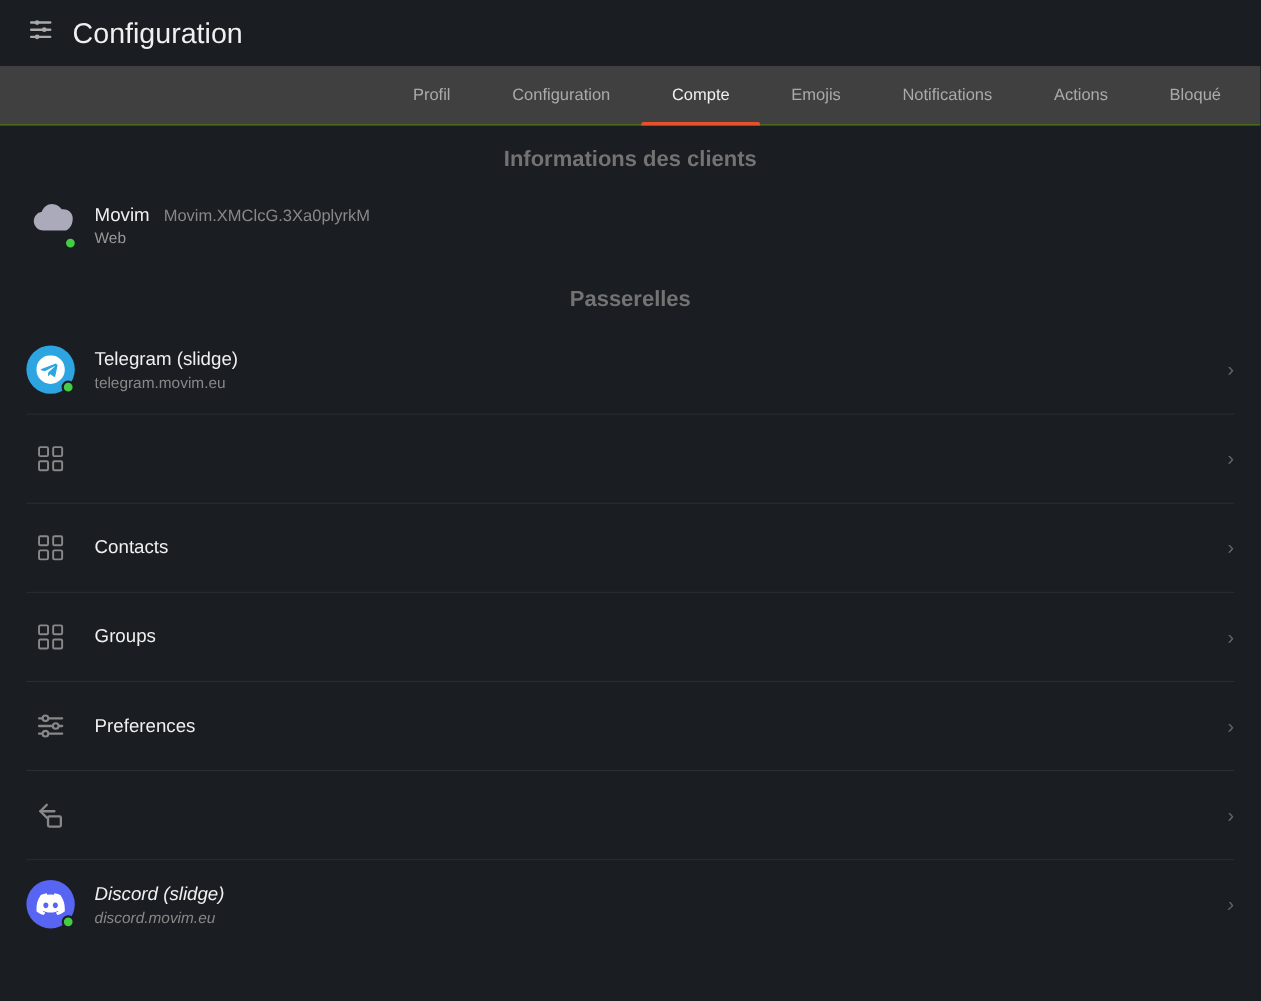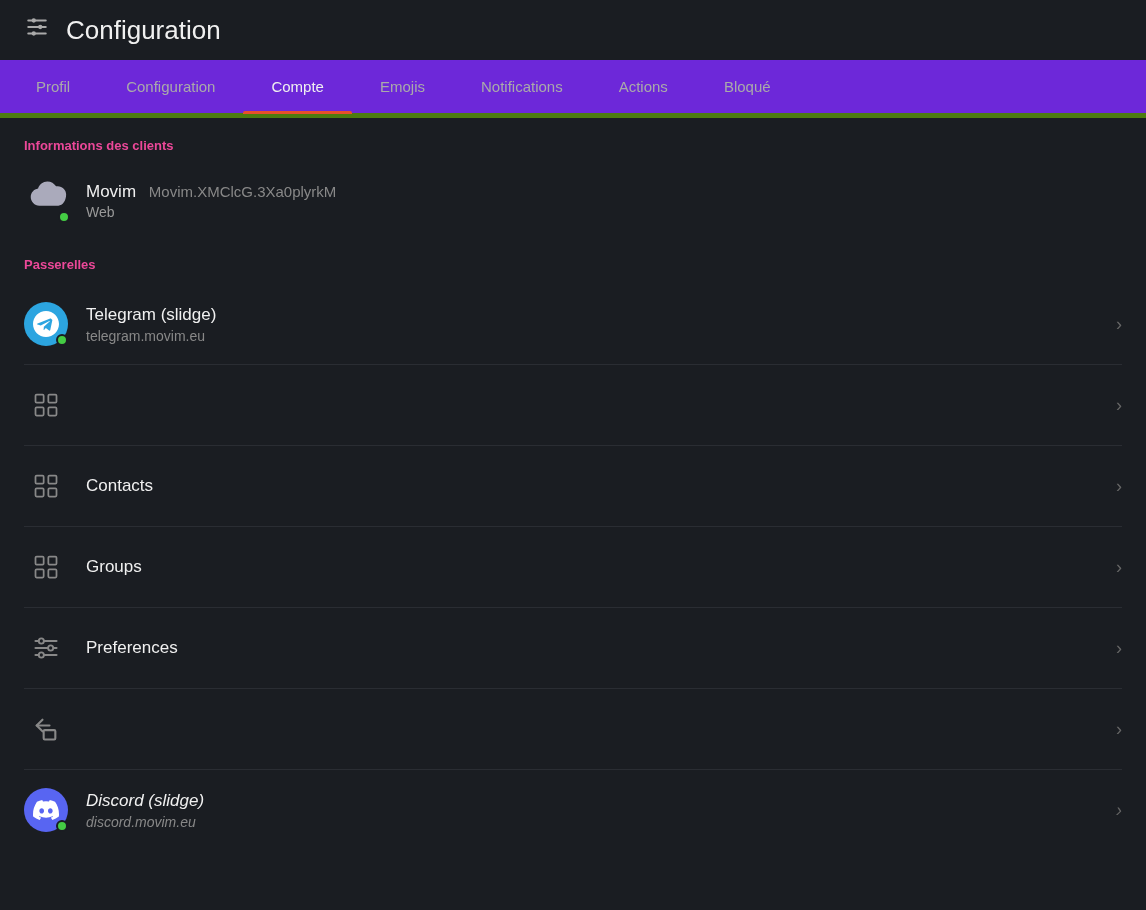--- a/index.html
+++ b/index.html
@@ -27,23 +27,24 @@
     }
     .header-title {
       font-size: 26px;
       font-weight: 400;
       color: #f0f0f0;
     }
 
     
     .tabs {
       display: flex;
-      border-bottom: 5px solid #4d7c0f;
+      border-bottom: 1px solid #4d7c0f;
       padding: 0 8px;
-      background-color: #6d28d9;
+      background-color: #404040;
+      justify-content: flex-end;
     }
     .tab {
       padding: 18px 28px;
       font-size: 15px;
       color: #aaa;
       cursor: pointer;
       position: relative;
       white-space: nowrap;
       user-select: none;
     }
@@ -61,24 +62,25 @@
       background-color: #e8502a;
       border-radius: 2px 2px 0 0;
     }
 
     
     .content {
       padding: 0 24px;
     }
 
     .section-title {
-      font-size: 13px;
+      font-size: 20px;
       font-weight: 700;
-      color: #ec4899;
+      color: #737373;
       padding: 20px 0 12px 0;
+      text-align: center;
     }
 
     
     .client-info {
       display: flex;
       align-items: center;
       gap: 14px;
       padding: 12px 0;
     }
     .client-icon-wrap {

